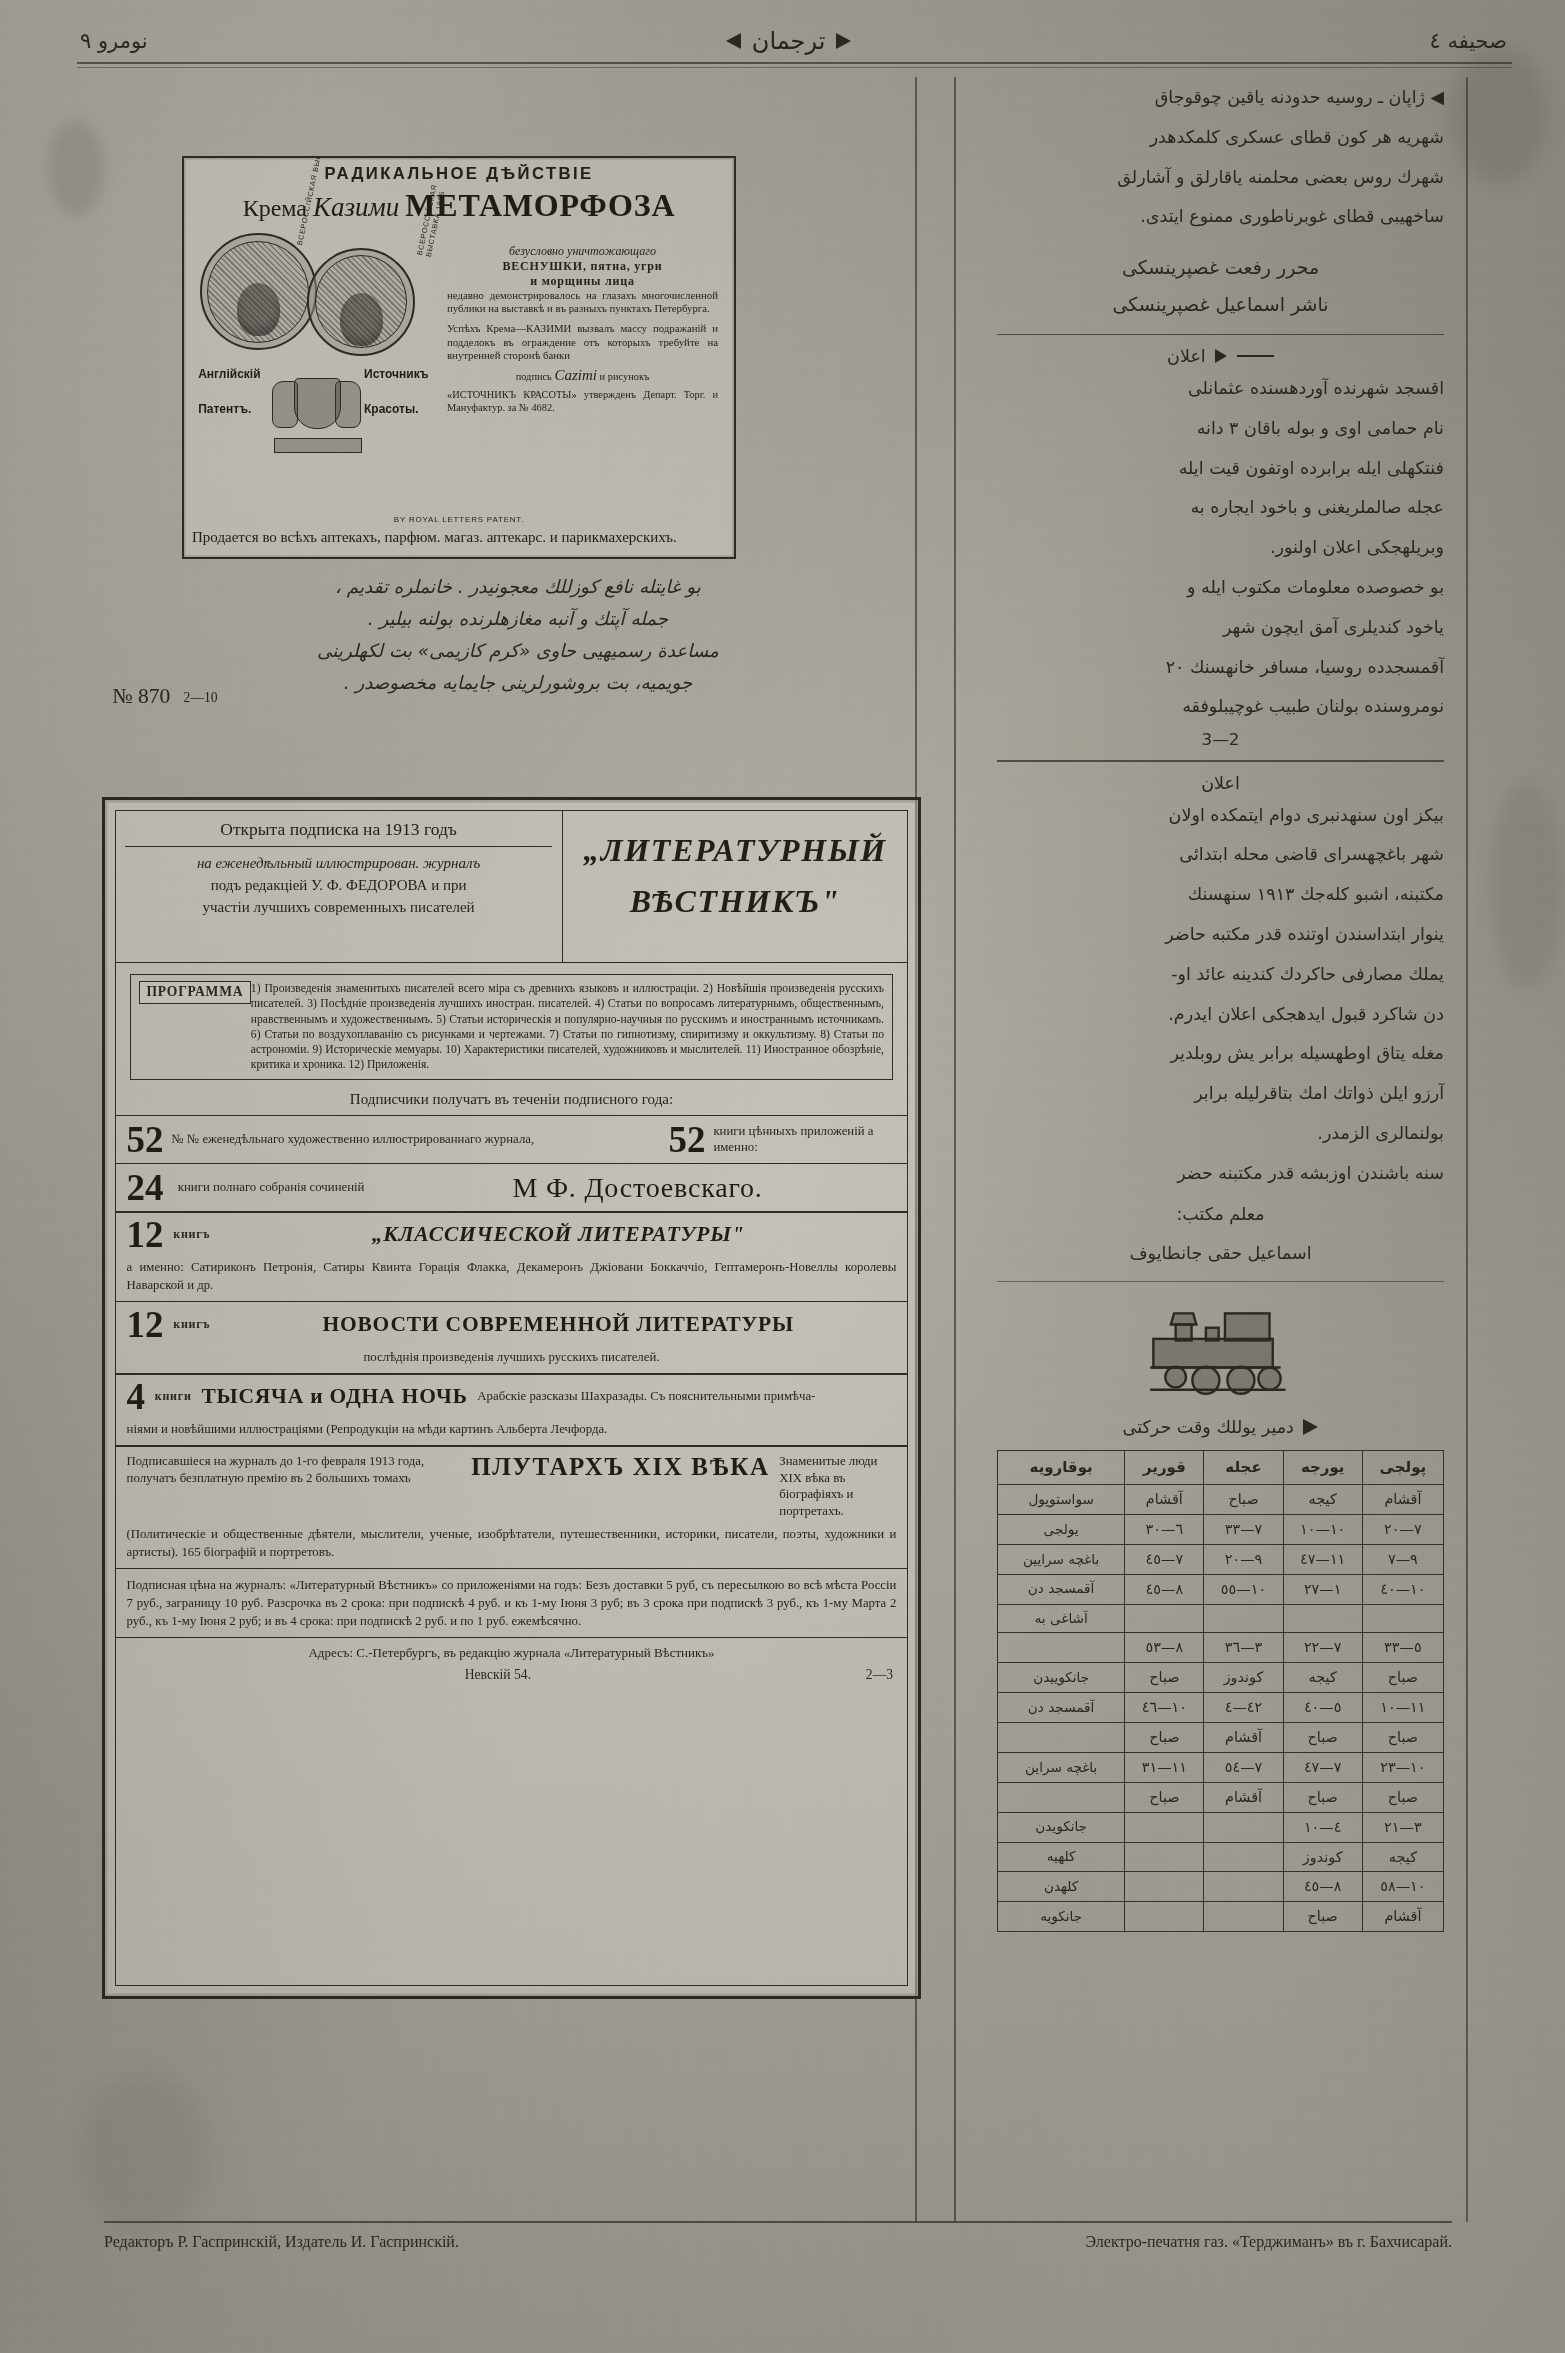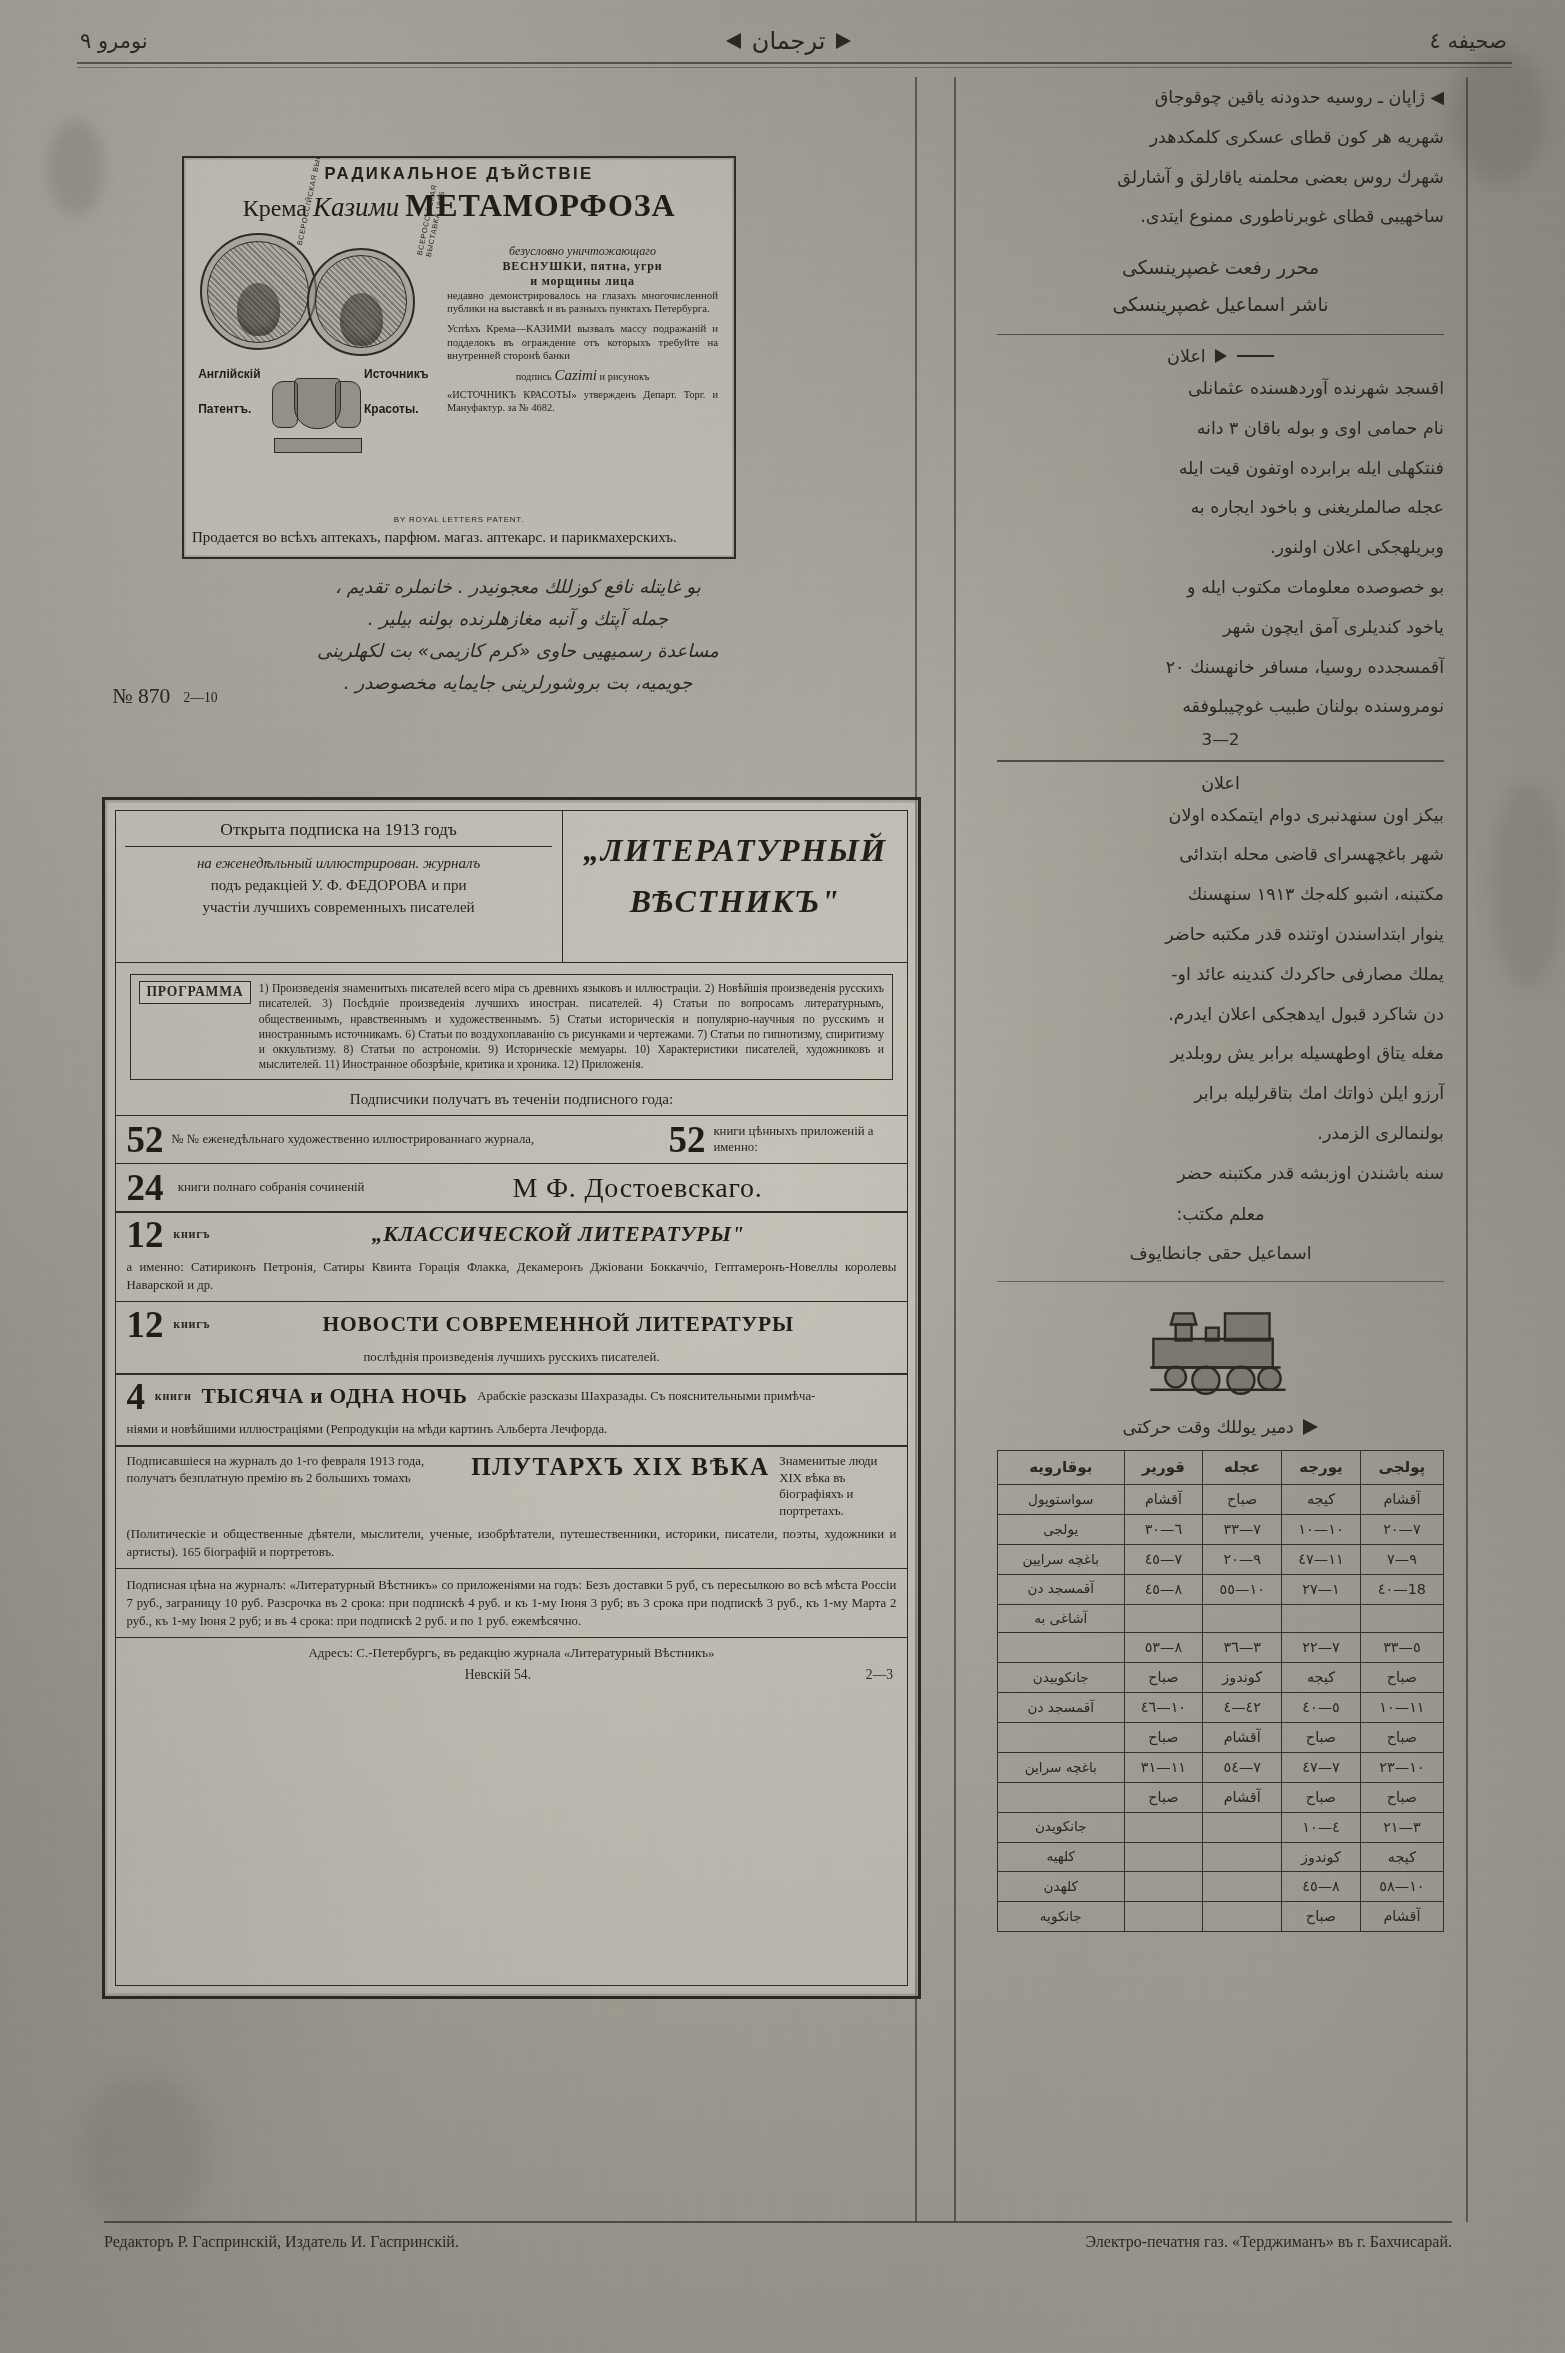--- a/index.html
+++ b/index.html
@@ -301,21 +301,21 @@
     letter-spacing: 1.6px;
     color: #221f1a;
   }
   .lb-title1 { font-size: 32px; }
   .lb-title2 { font-size: 32px; margin-top: 14.4px; }
   .prog-wrap {
     margin: 11px 14.4px 0 14.4px;
     border: 1.6px solid #2e2b25;
     padding: 6.4px 8px;
     display: flex;
-    gap: 8px;
+    gap: 0;
     align-items: flex-start;
   }
   .prog-label {
     border: 1.6px solid #2e2b25;
     padding: 2.4px 6.4px;
     font-size: 13.6px;
     font-weight: bold;
     letter-spacing: 0.8px;
     white-space: nowrap;
     background: rgba(255,255,255,0.12);
@@ -726,21 +726,21 @@
             <td class="lbl">یولجی</td>
           </tr>
           <tr>
             <td>٩—٧</td>
             <td>١١—٤٧</td>
             <td>٩—٢٠</td>
             <td>٧—٤٥</td>
             <td class="lbl">باغچه سرایین</td>
           </tr>
           <tr>
-            <td>18—٤٠</td>
+            <td>١٠—٤٠</td>
             <td>١—٢٧</td>
             <td>١٠—٥٥</td>
             <td>٨—٤٥</td>
             <td class="lbl">آقمسجد دن</td>
           </tr>
           <tr>
             <td></td>
             <td></td>
             <td></td>
             <td></td>

